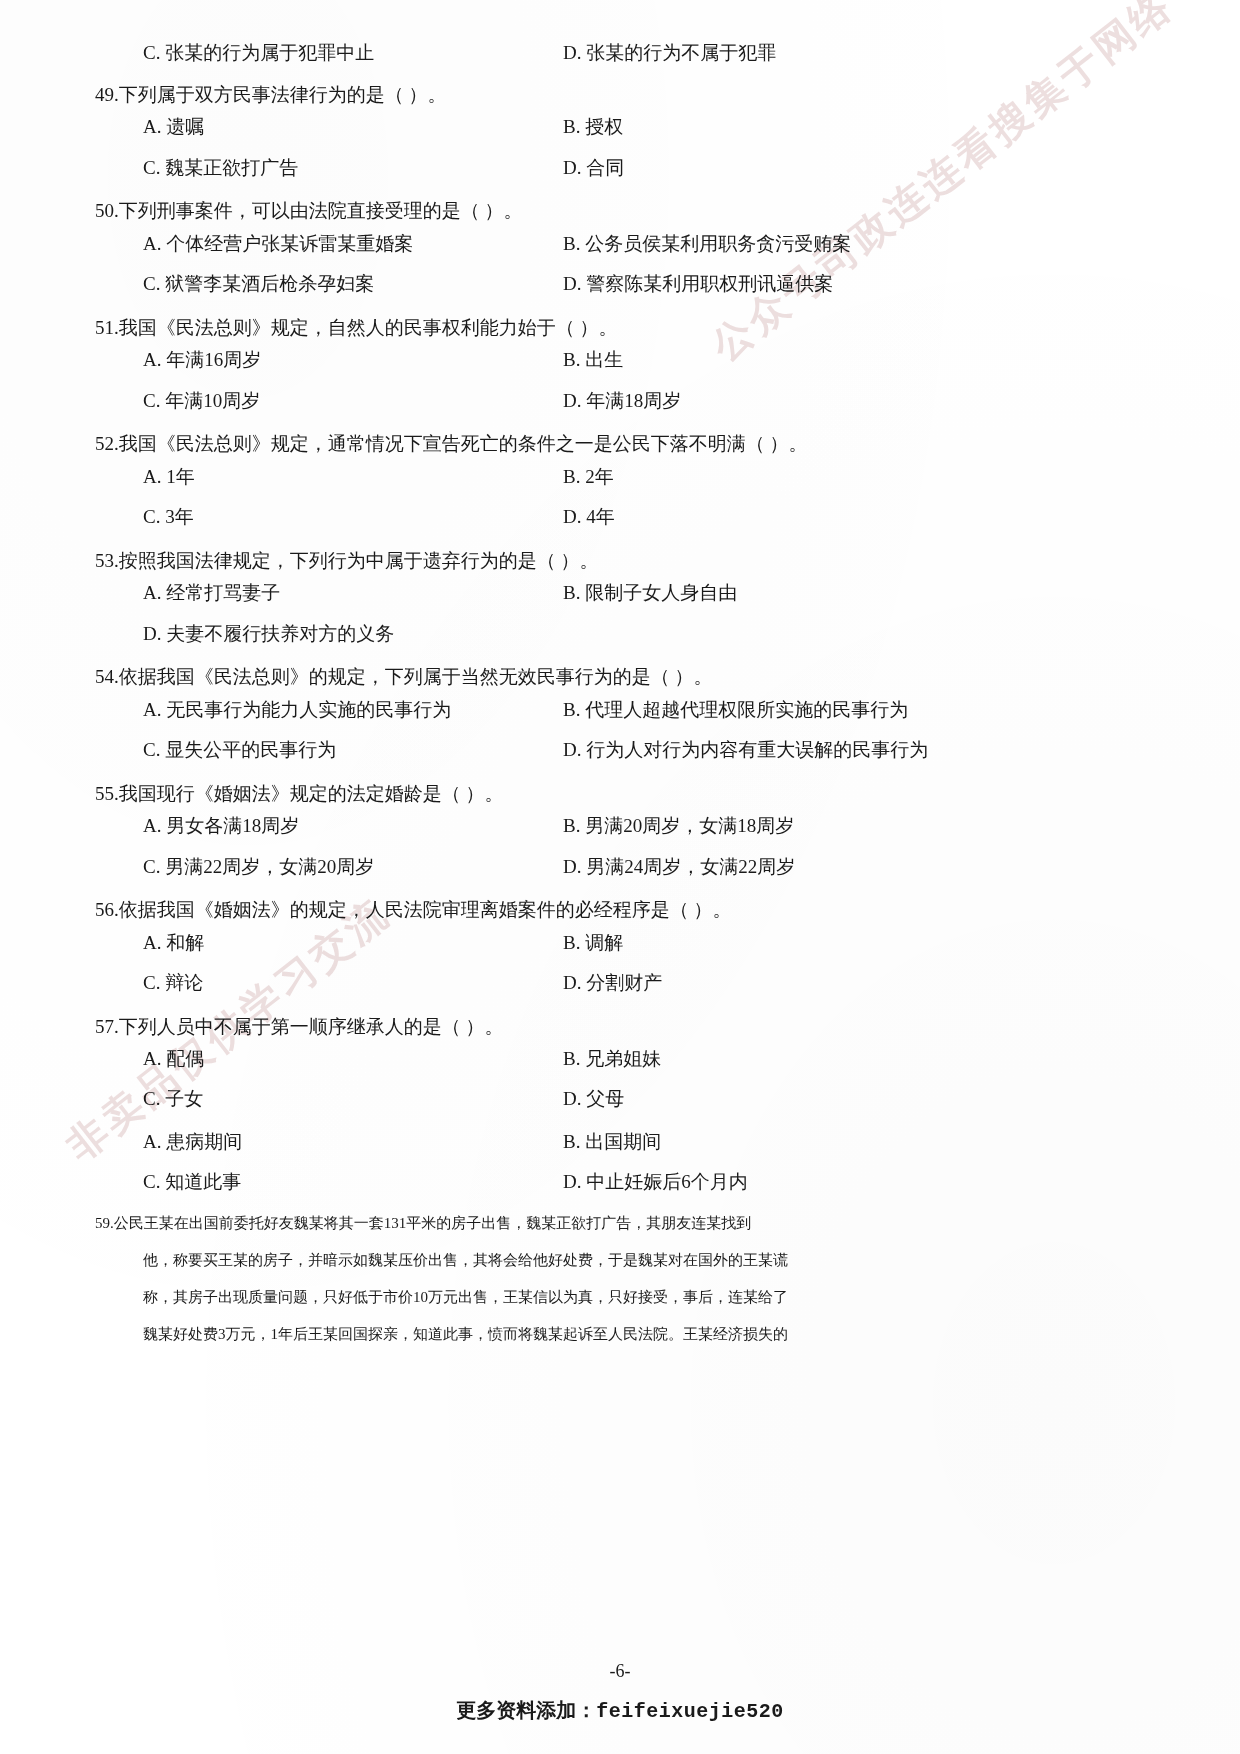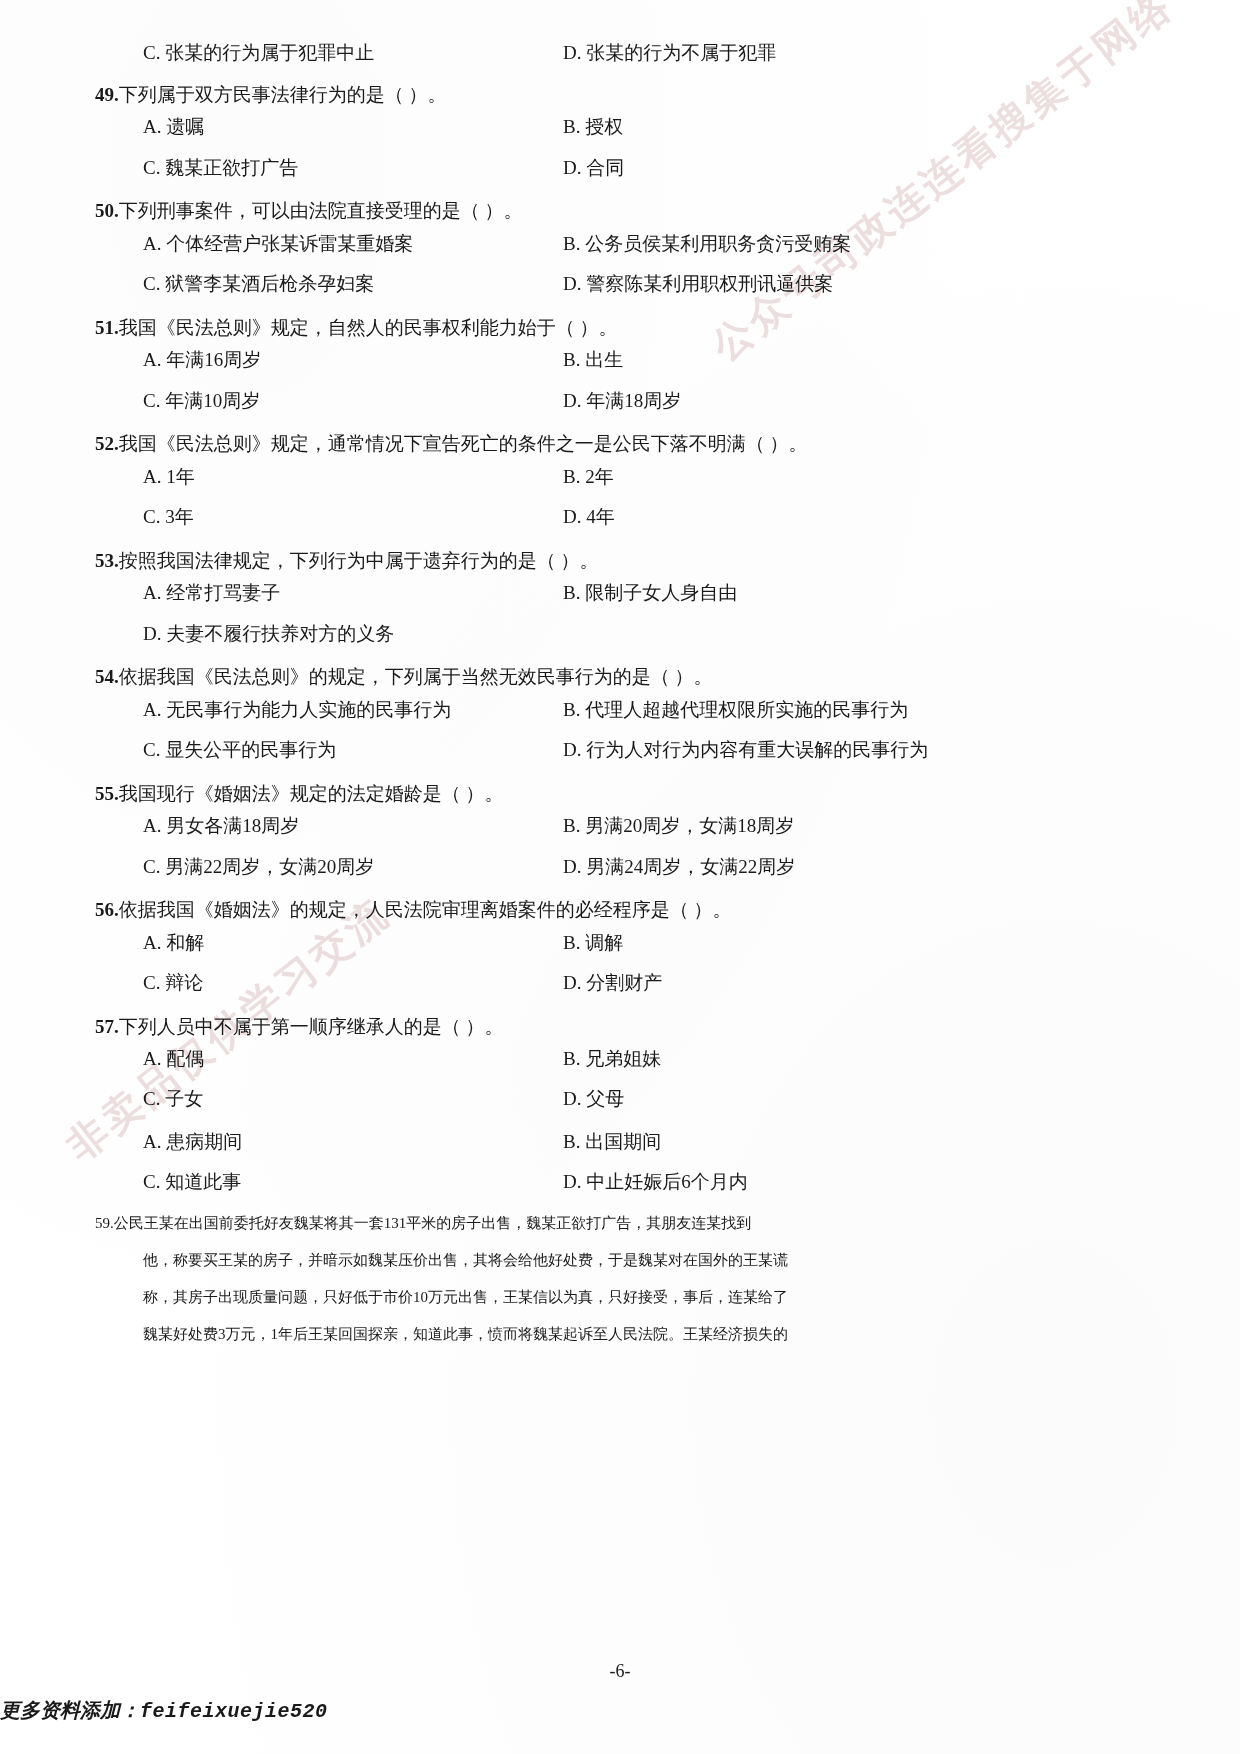--- a/index.html
+++ b/index.html
@@ -75,21 +75,20 @@
   }
   .q-stem {
     font-size: 19px;
     line-height: 1.55;
     text-indent: 0;
     padding-left: 24px;
     text-indent: -24px;
   }
   .q-stem .q-num {
     letter-spacing: 0;
-    font-weight: bold;
   }
   .opts {
     padding-left: 48px;
     margin-top: 4px;
   }
   .opt-row {
     display: flex;
     font-size: 19px;
     line-height: 1.5;
     margin-bottom: 12px;
@@ -121,25 +120,24 @@
     right: 0;
     text-align: center;
     font-size: 18px;
     z-index: 3;
   }
   .footer-note {
     position: absolute;
     bottom: 30px;
     left: 0;
     right: 0;
-    text-align: left;
+    text-align: center;
     font-size: 20px;
     font-weight: bold;
     z-index: 3;
-    font-style: italic;
   }
   .footer-note .handle {
     font-family: "Liberation Mono", "DejaVu Sans Mono", monospace;
     letter-spacing: 0.5px;
   }
 </style>
 </head>
 <body>
 
 <div class="paper-tint"></div>

